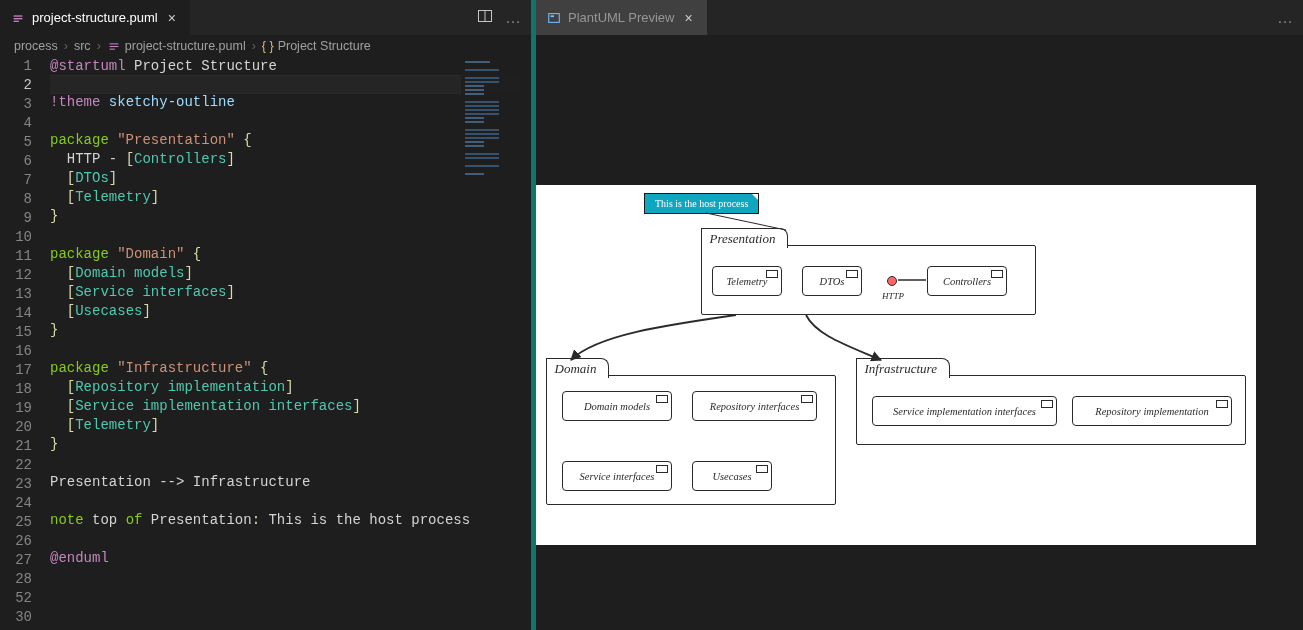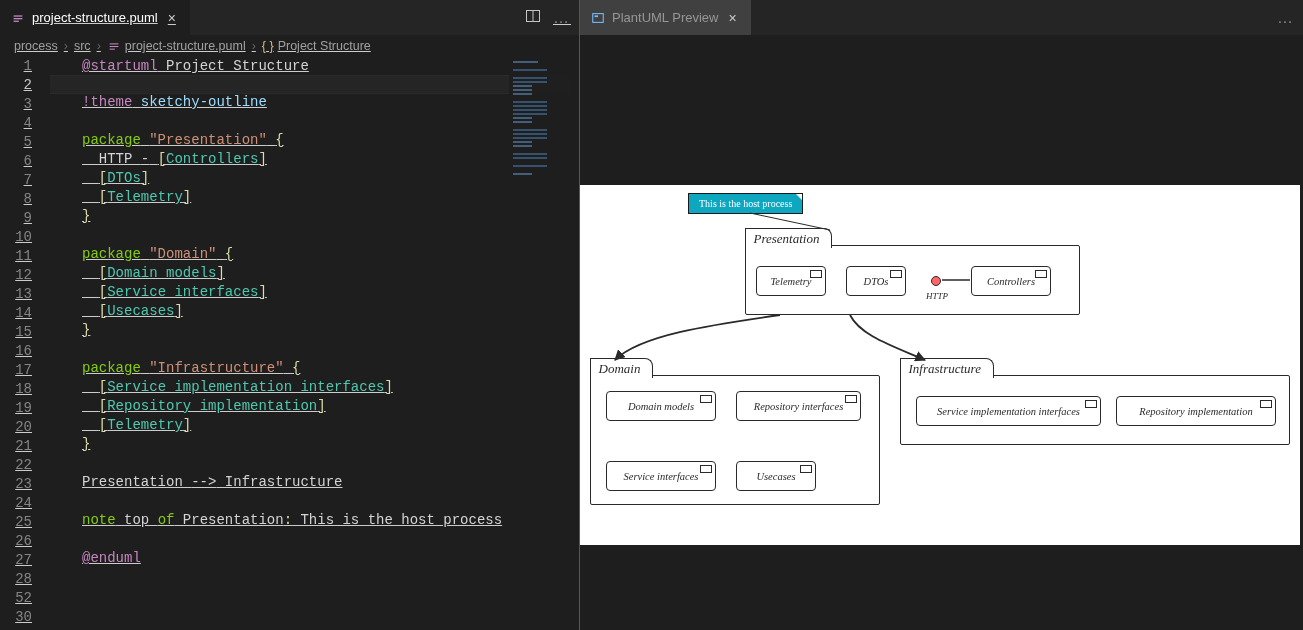--- a/index.html
+++ b/index.html
@@ -7,21 +7,21 @@
     width: 1303px;
     height: 630px;
     background: #1e1e1e;
     font-family: 'Segoe UI', Tahoma, sans-serif;
     font-size: 13px;
     color: #cccccc;
     display: flex;
     overflow: hidden;
   }
   .pane { height: 100%; display: flex; flex-direction: column; }
-  .left-pane { width: 580px; border-right: 1px solid #0f766e; text-decoration: underline; }
+  .left-pane { width: 536px; border-right: 5px solid #0f766e; }
   .right-pane { flex: 1; }
 
   .tab-bar {
     height: 35px;
     background: #252526;
     display: flex;
     align-items: center;
     justify-content: space-between;
     padding-right: 8px;
   }
@@ -71,21 +71,21 @@
     width: 50px;
     text-align: right;
     padding-right: 18px;
     color: #858585;
     user-select: none;
     padding-top: 0;
   }
   .gutter .ln { height: 19px; }
   .gutter .ln.active { color: #c6c6c6; }
   .code { flex: 1; padding-right: 10px; position: relative; }
-  .code-line { height: 19px; white-space: pre; margin-left: 32px; }
+  .code-line { height: 19px; white-space: pre; }
   .code-line.cursor-line { background: rgba(255,255,255,0.03); border: 1px solid #2a2a2a; border-left: none; border-right: none; margin: -1px 0; }
 
   .tok-kw   { color: #84cc16; }
   .tok-str  { color: #ce9178; }
   .tok-punc { color: #dcdcaa; }
   .tok-name { color: #d4d4d4; }
   .tok-comp { color: #4ec9b0; }
   .tok-dir  { color: #c586c0; }
   .tok-theme{ color: #9cdcfe; }
   .tok-arrow{ color: #d4d4d4; }
@@ -289,22 +289,22 @@
         <div class="code-line"><span class="tok-name">  </span><span class="tok-punc">[</span><span class="tok-comp">Telemetry</span><span class="tok-punc">]</span></div>
         <div class="code-line"><span class="tok-punc">}</span></div>
         <div class="code-line"></div>
         <div class="code-line"><span class="tok-kw">package</span><span class="tok-name"> </span><span class="tok-str">"Domain"</span><span class="tok-name"> </span><span class="tok-punc">{</span></div>
         <div class="code-line"><span class="tok-name">  </span><span class="tok-punc">[</span><span class="tok-comp">Domain models</span><span class="tok-punc">]</span></div>
         <div class="code-line"><span class="tok-name">  </span><span class="tok-punc">[</span><span class="tok-comp">Service interfaces</span><span class="tok-punc">]</span></div>
         <div class="code-line"><span class="tok-name">  </span><span class="tok-punc">[</span><span class="tok-comp">Usecases</span><span class="tok-punc">]</span></div>
         <div class="code-line"><span class="tok-punc">}</span></div>
         <div class="code-line"></div>
         <div class="code-line"><span class="tok-kw">package</span><span class="tok-name"> </span><span class="tok-str">"Infrastructure"</span><span class="tok-name"> </span><span class="tok-punc">{</span></div>
+        <div class="code-line"><span class="tok-name">  </span><span class="tok-punc">[</span><span class="tok-comp">Repository implementation</span><span class="tok-punc">]</span></div>
         <div class="code-line"><span class="tok-name">  </span><span class="tok-punc">[</span><span class="tok-comp">Service implementation interfaces</span><span class="tok-punc">]</span></div>
-        <div class="code-line"><span class="tok-name">  </span><span class="tok-punc">[</span><span class="tok-comp">Repository implementation</span><span class="tok-punc">]</span></div>
         <div class="code-line"><span class="tok-name">  </span><span class="tok-punc">[</span><span class="tok-comp">Telemetry</span><span class="tok-punc">]</span></div>
         <div class="code-line"><span class="tok-punc">}</span></div>
         <div class="code-line"></div>
         <div class="code-line"><span class="tok-name">Presentation </span><span class="tok-arrow">--&gt;</span><span class="tok-name"> Infrastructure</span></div>
         <div class="code-line"></div>
         <div class="code-line"><span class="tok-kw">note</span><span class="tok-name"> top </span><span class="tok-kw">of</span><span class="tok-name"> Presentation</span><span class="tok-punc">:</span><span class="tok-name"> This is the host process</span></div>
         <div class="code-line"></div>
         <div class="code-line"><span class="tok-dir">@enduml</span></div>
         <div class="code-line"></div>
       </div>

